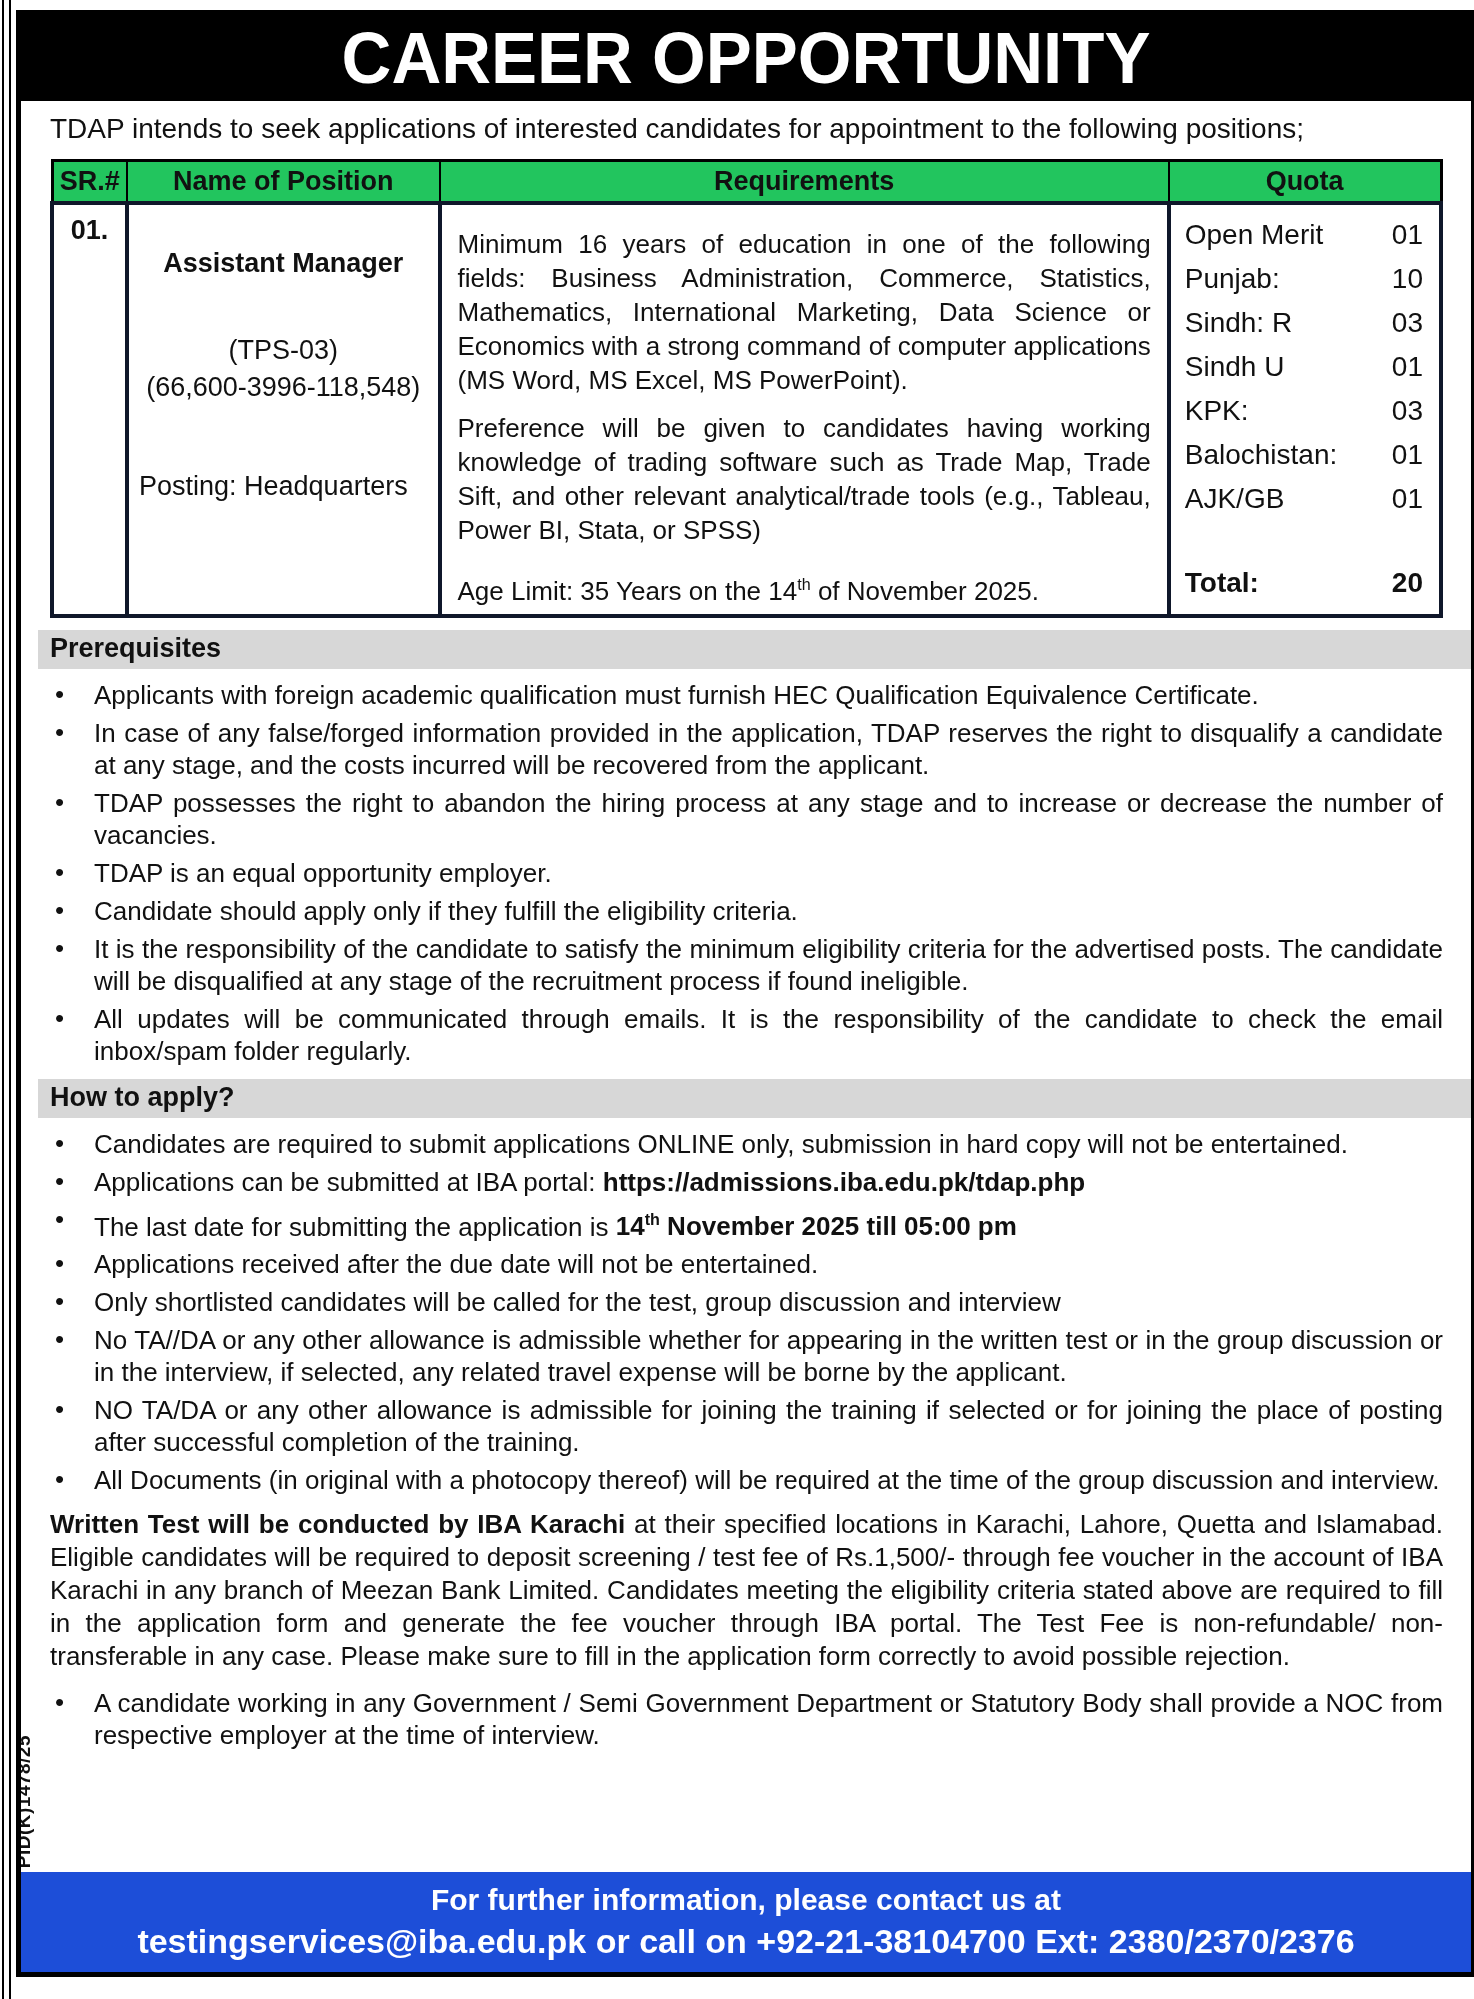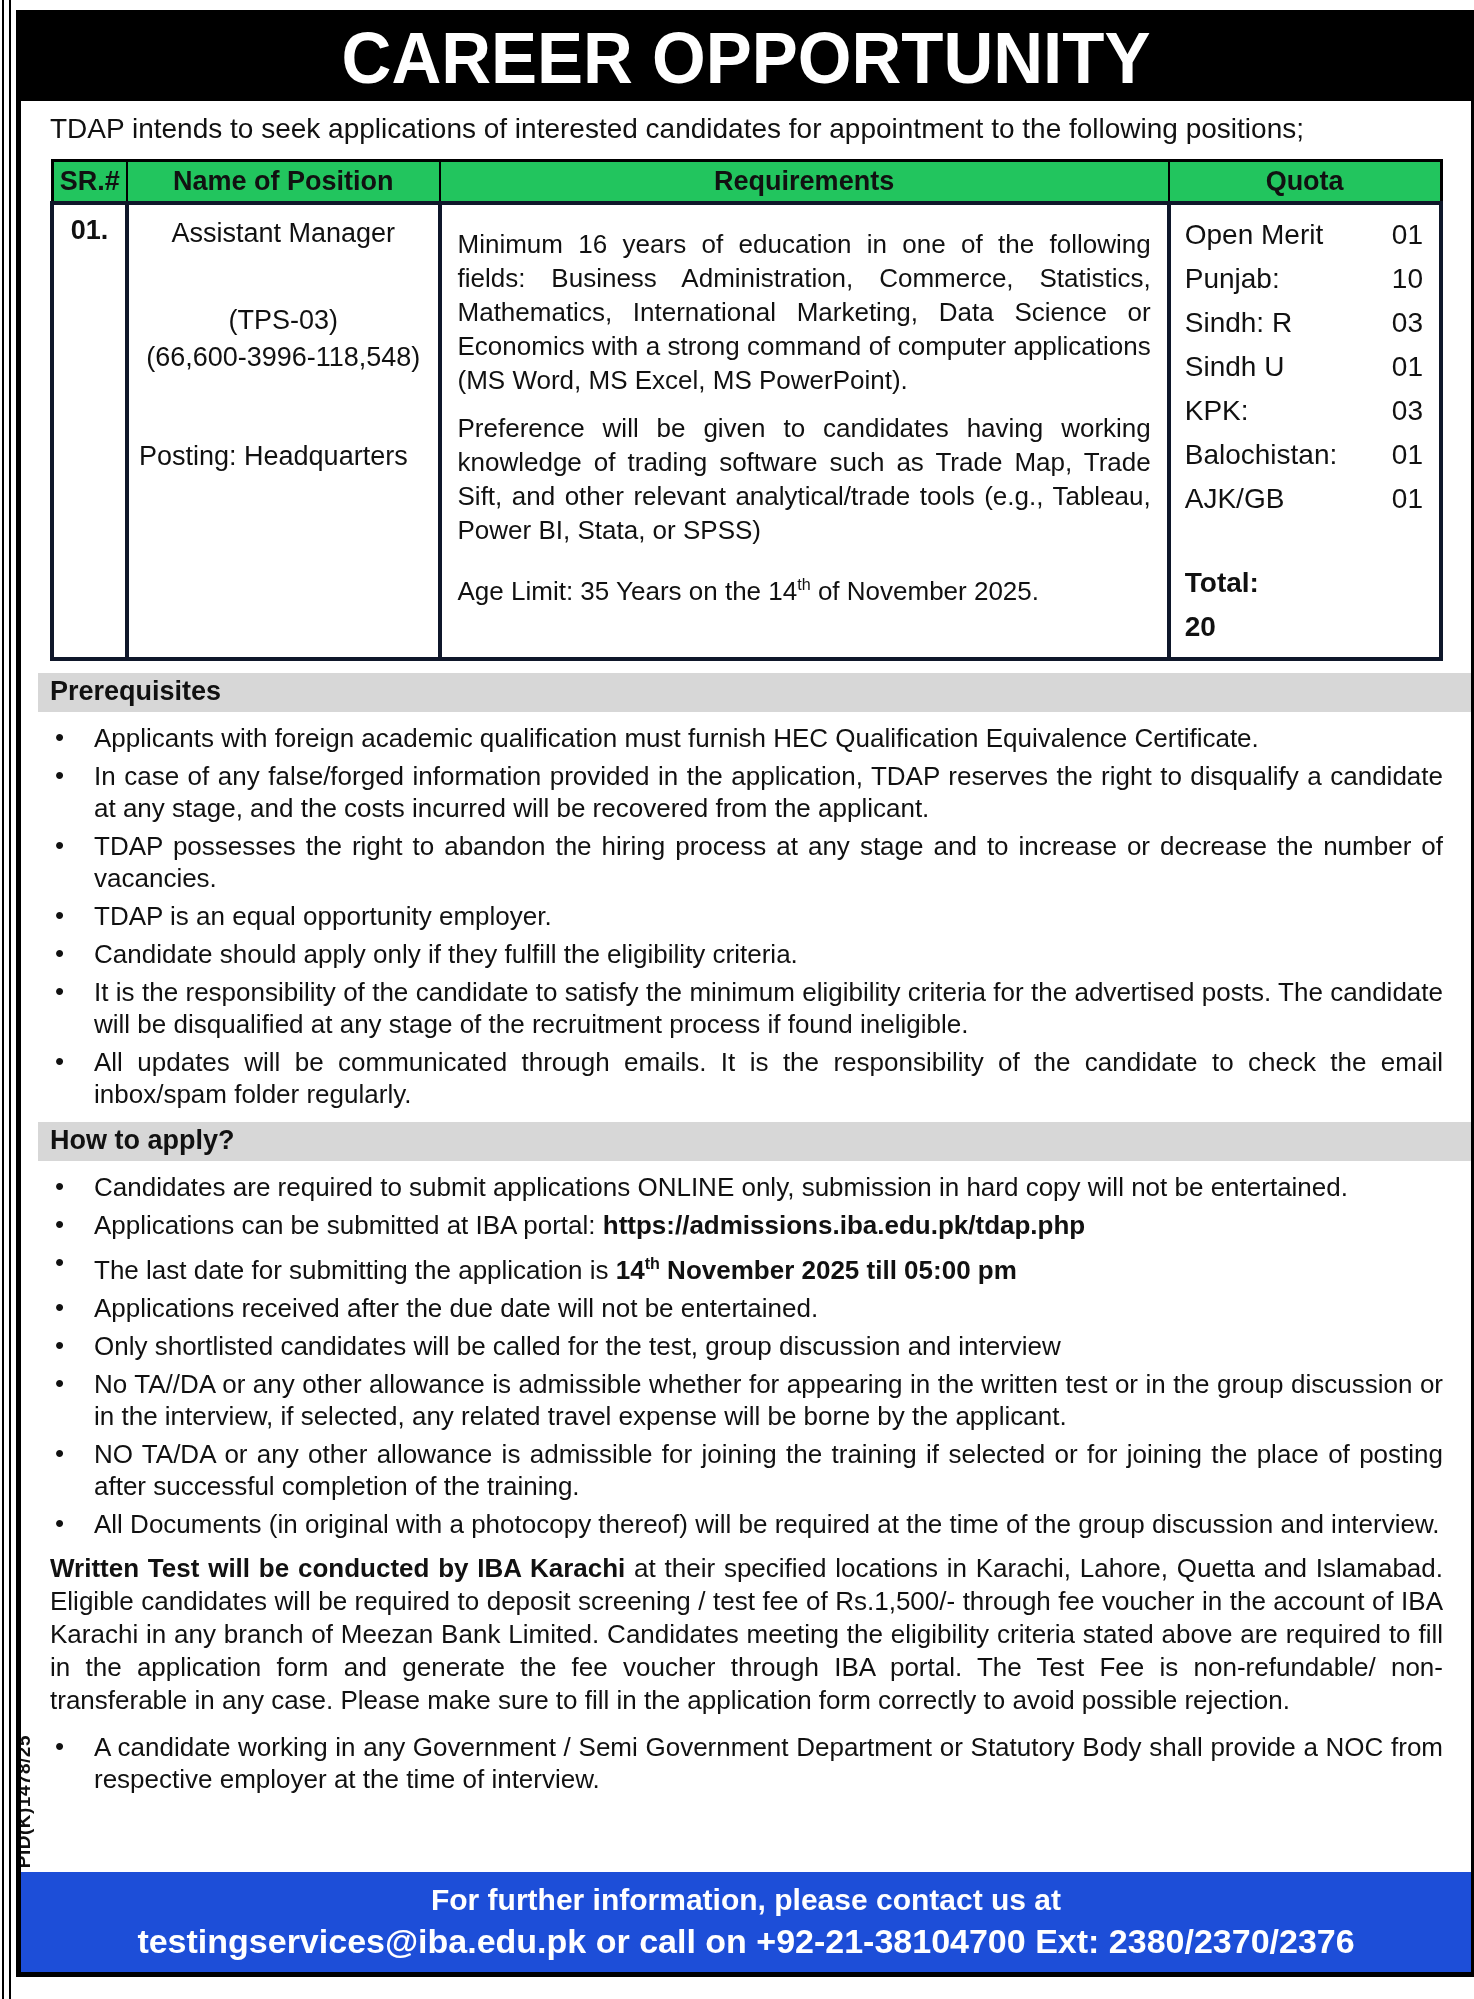--- a/index.html
+++ b/index.html
@@ -31,32 +31,32 @@
 
   table.positions { width:100%; border-collapse:collapse; border:3px solid #000; table-layout:fixed; }
   table.positions th {
     background:#22c55e; border:2px solid #000; font-size:27px; font-weight:700; padding:4px 4px;
   }
   table.positions td { border:4px solid #0f172a; vertical-align:top; }
   col.c-sr { width:5.4%; } col.c-name { width:22.5%; } col.c-req { width:52.5%; } col.c-quota { width:19.6%; }
 
   td.sr { text-align:center; font-weight:700; font-size:27px; padding-top:10px; }
   td.name { text-align:center; font-size:27px; line-height:37px; padding:10px 8px; }
-  .pos-title { font-weight:400; margin-bottom:50px; }
+  .pos-title { font-weight:700; margin-bottom:50px;margin-top:30px; }
   .pos-scale { margin-bottom:62px; }
   .pos-posting { text-align:left; padding-left:2px; }
 
   td.req { font-size:26px; line-height:34px; padding:16px 16px 6px 16px; }
   td.req p { margin:6px 0 14px 0; text-align:justify; }
   td.req p.age { margin:20px 0 0 0; }
   sup { font-size:62%; }
 
   td.quota { font-size:28px; line-height:44px; padding:8px 16px 8px 14px; }
   .qrow { display:flex; justify-content:space-between; }
-  .qrow.qtotal { margin-top:40px; font-weight:700;flex-direction:column; }
+  .qrow.qtotal { margin-top:40px; font-weight:700; }
 
   .secbar {
     background:#d7d7d7; font-size:27px; font-weight:700;
     padding:3px 0 5px 12px; margin:12px -28px 10px -12px;
   }
 
   ul.blist { list-style:none; margin:0; padding:0; font-size:26px; line-height:32px; }
   ul.blist li { position:relative; padding-left:44px; margin-bottom:6px; text-align:justify; }
   ul.blist li::before { content:"\2022"; position:absolute; left:5px; top:-1px; font-size:26px; }
 

